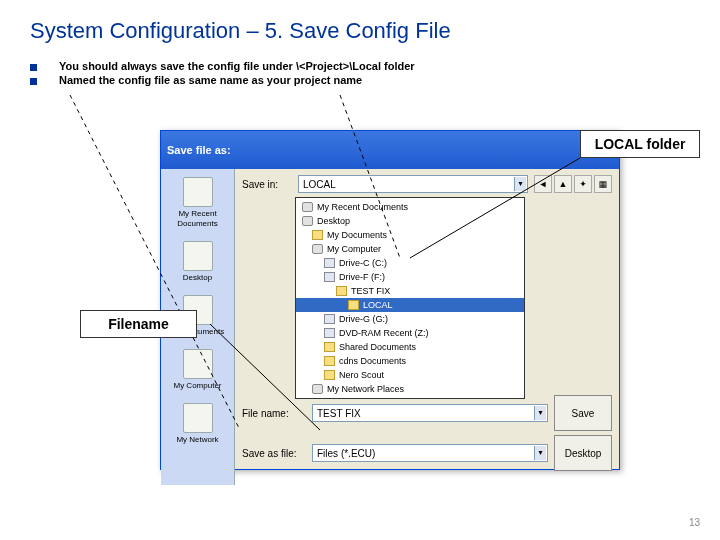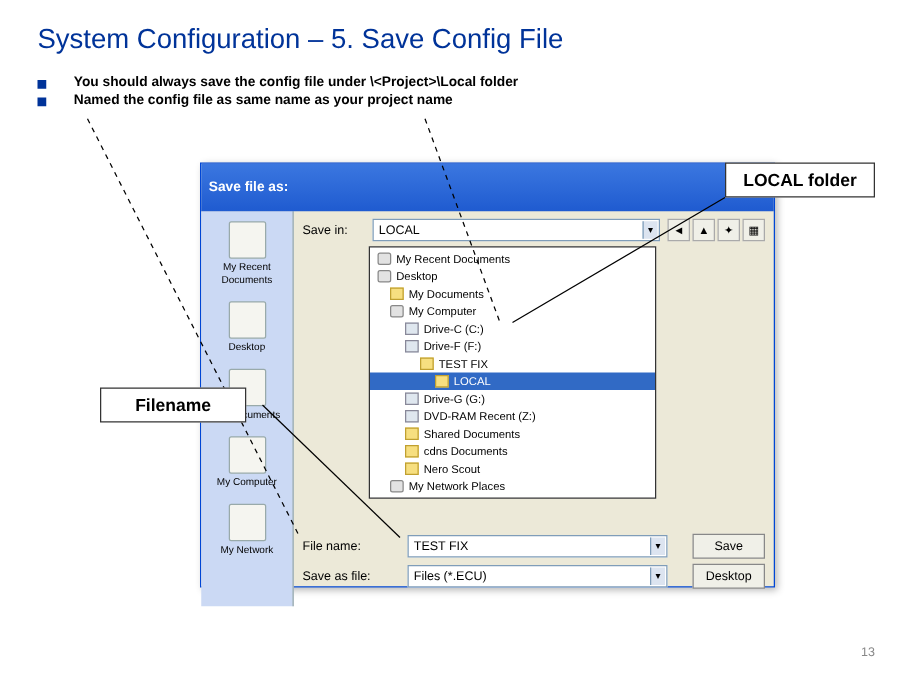--- a/index.html
+++ b/index.html
@@ -232,37 +232,37 @@
     margin-top: auto;
     display: flex;
     flex-direction: column;
     gap: 4px;
     padding-bottom: 8px;
   }
   .brow {
     display: flex;
     align-items: center;
     font-size: 10px;
-    gap: 20px;
+    gap: 6px;
   }
   .brow label { width: 64px; white-space: nowrap; }
   .brow .field {
     flex: 1;
     height: 18px;
     border: 1px solid #7f9db9;
     background: #fff;
     padding: 0 14px 0 4px;
     font-size: 10px;
     position: relative;
     display: flex;
     align-items: center;
   }
   .btn {
     width: 58px;
-    height: 20px;
+    height: 36px;
     font-size: 10px;
     border: 1px solid #888;
     background: #f0f0e8;
     display: flex;
     align-items: center;
     justify-content: center;
     cursor: pointer;
   }
   .slide-num {
     position: absolute;

